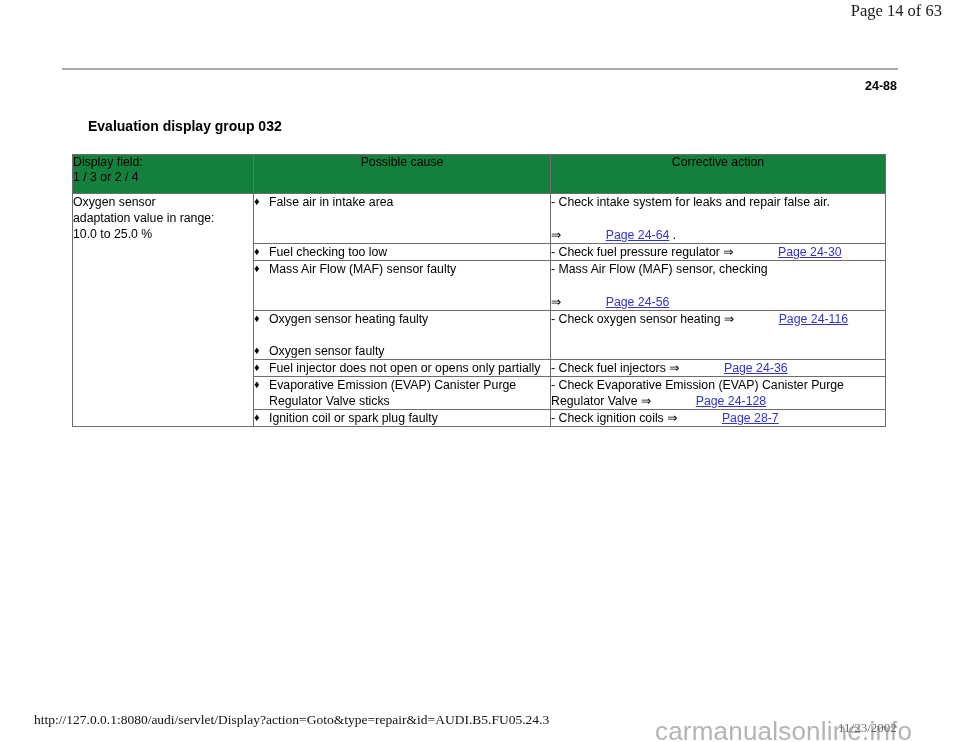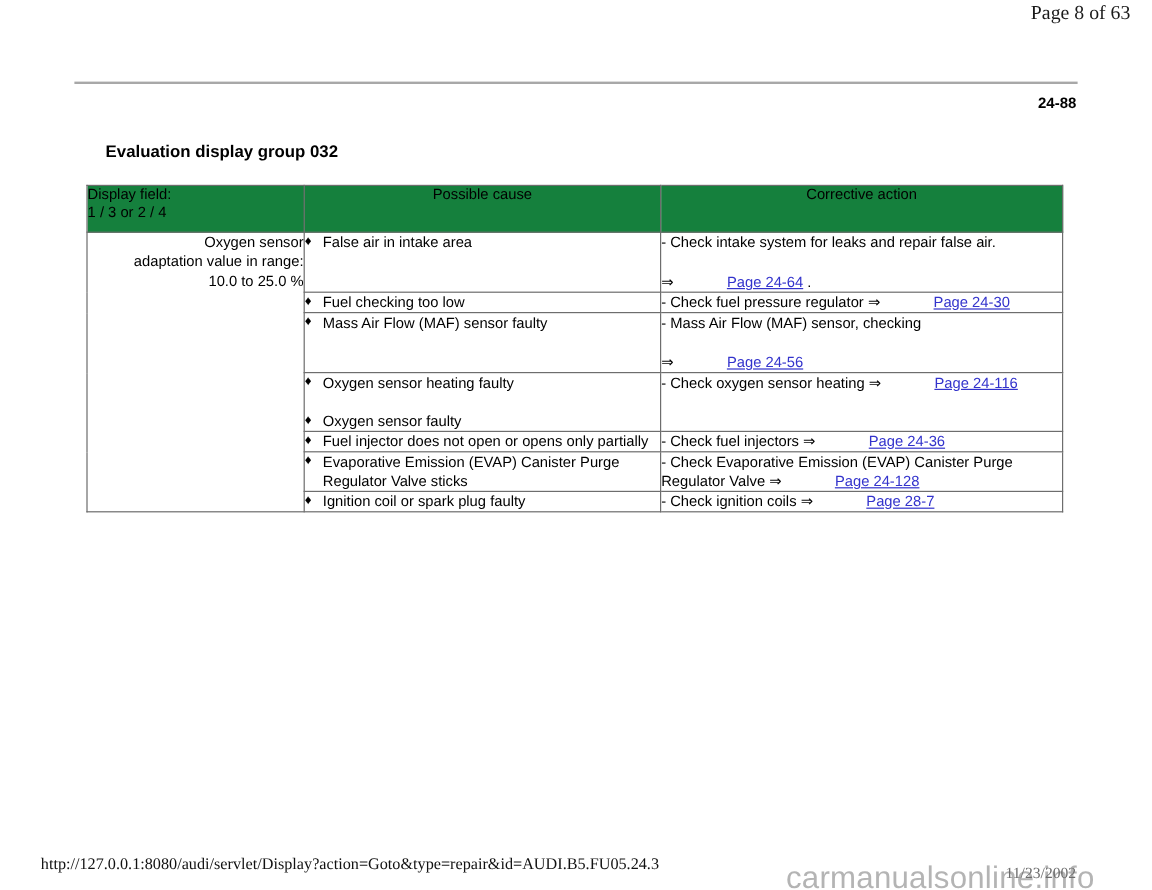--- a/index.html
+++ b/index.html
@@ -105,21 +105,21 @@
     padding: 5px 0 0 6px;
     line-height: 15px;
     text-align: left;
   }
   .th-center {
     text-align: center;
     padding-top: 5px;
   }
 
   .cell-display {
-    text-align: right;
+    text-align: left;
     padding: 7px 6px 6px 6px;
     line-height: 16px;
   }
   .cell-cause {
     padding: 8px 8px 8px 9px;
     line-height: 16px;
   }
   .cell-action {
     padding: 8px 8px 8px 8px;
     line-height: 16px;
@@ -177,21 +177,21 @@
     font-family: "Liberation Serif", serif;
     font-size: 13px;
     color: #6b6b6b;
     white-space: nowrap;
   }
 </style>
 </head>
 <body>
 
 <div class="page-header">
-  <div class="page-num">Page 8 of 63</div>
+  <div class="page-num">Page 14 of 63</div>
 </div>
 <div class="header-rule"></div>
 
 <div class="section-id">24-88</div>
 
 <div class="section-heading">Evaluation display group 032</div>
 
 <div class="table-wrap">
   <table class="eval">
     <colgroup>

